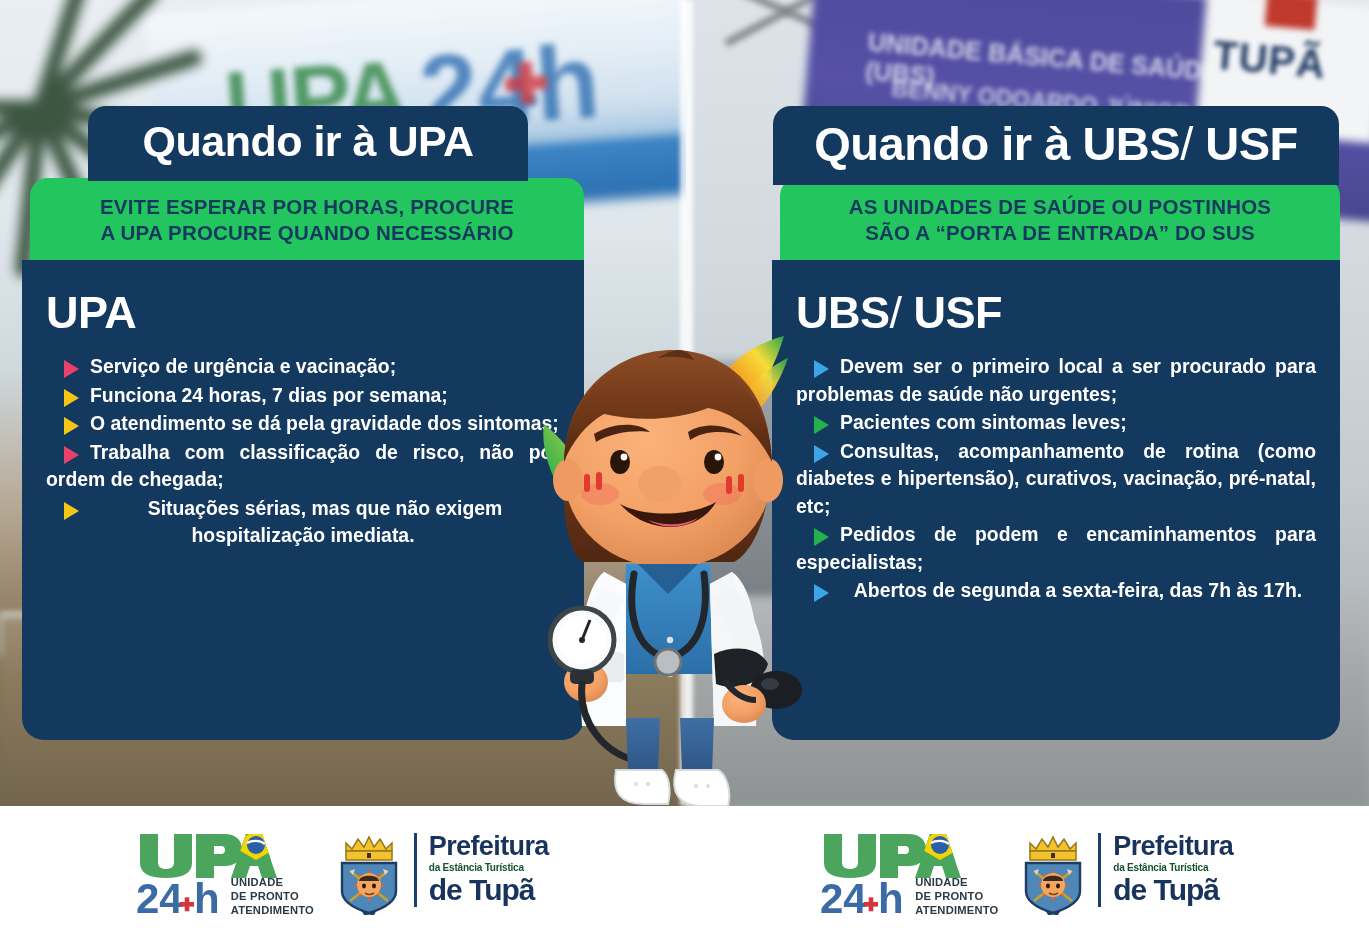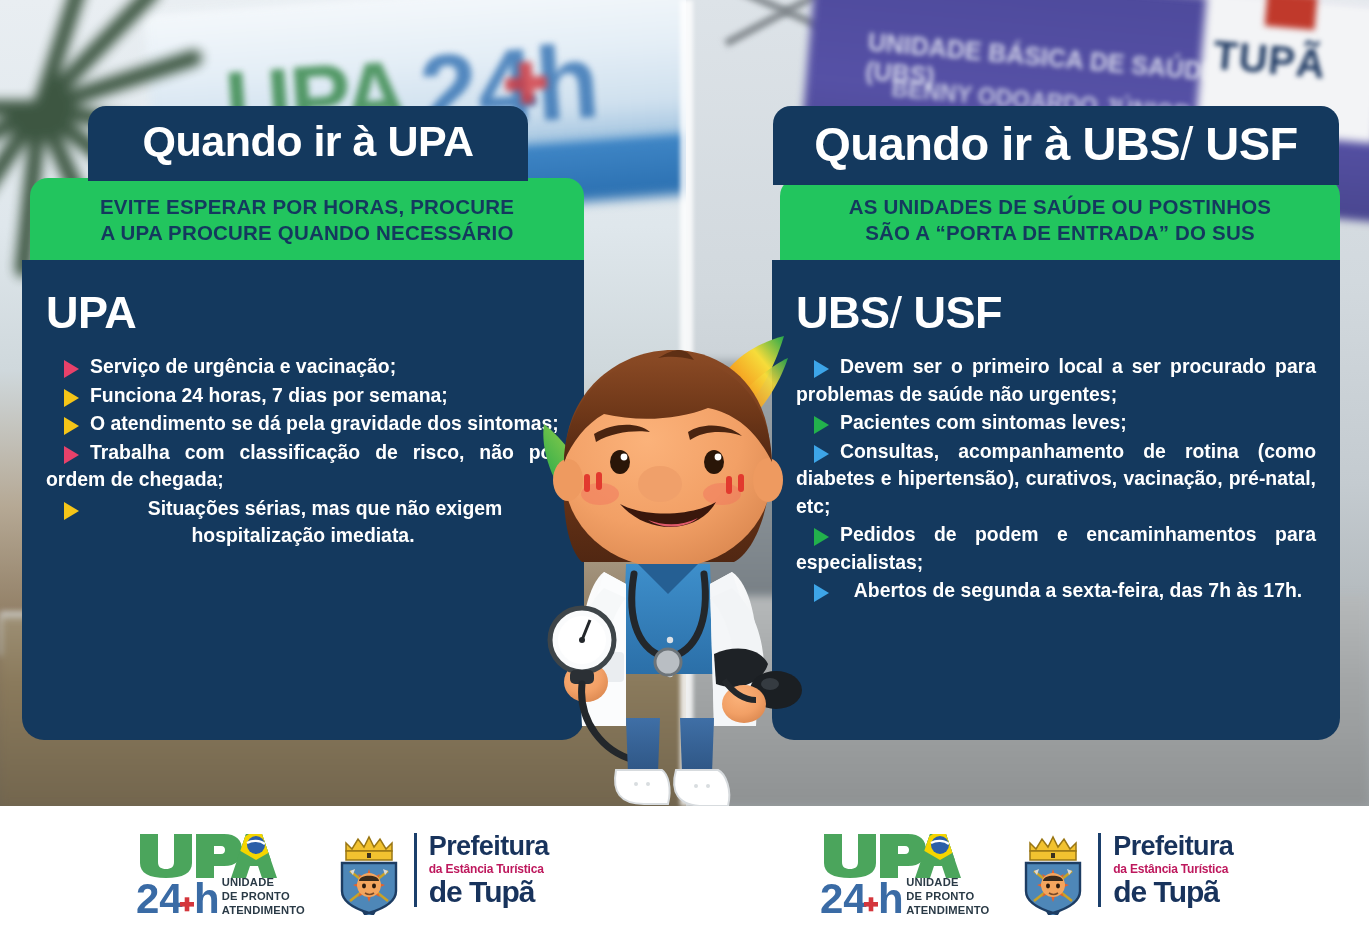--- a/index.html
+++ b/index.html
@@ -209,33 +209,33 @@
     background: #ffffff; z-index: 9;
     display: flex; align-items: center;
   }
   .logo-group {
     display: flex; align-items: center; gap: 48px;
     width: 50%; justify-content: center;
   }
   .upa-logo { position: relative; width: 152px; height: 96px; }
   .upa-word { position: relative; width: 152px; height: 52px; }
   .upa-word svg { display: block; }
-  .upa-bottom { display: flex; margin-top: -3px; }
+  .upa-bottom { display: flex; gap: 9px; margin-top: -3px; }
   .upa-24h { position: relative; width: 86px; height: 44px; }
   .upa-sub {
     font-size: 11.2px; font-weight: 700; color: #2a3a46; line-height: 1.28;
     letter-spacing: .2px; padding-bottom: 1px;
   }
 
   .pref-logo { display: flex; align-items: flex-start; gap: 12px; }
   .brasao { width: 66px; height: 82px; }
   .pref-rule { width: 3px; height: 74px; background: #1b3f6b; }
   .pref-text { line-height: 1; }
   .pref-1 { font-size: 27px; font-weight: 800; color: #18335c; letter-spacing: -.6px; }
-  .pref-2 { font-size: 12px; font-weight: 700; color: #be185d; margin: 3px 0 2px; letter-spacing: -.2px; }
+  .pref-2 { font-size: 10px; font-weight: 700; color: #14532d; margin: 3px 0 2px; letter-spacing: -.2px; }
   .pref-3 { font-size: 30px; font-weight: 800; color: #18335c; letter-spacing: -1px; }
 </style>
 </head>
 <body>
 
 <div class="stage">
 
   <div class="bg bg-left">
     <div class="photo-left"></div>
     <div class="sign-left"></div>

